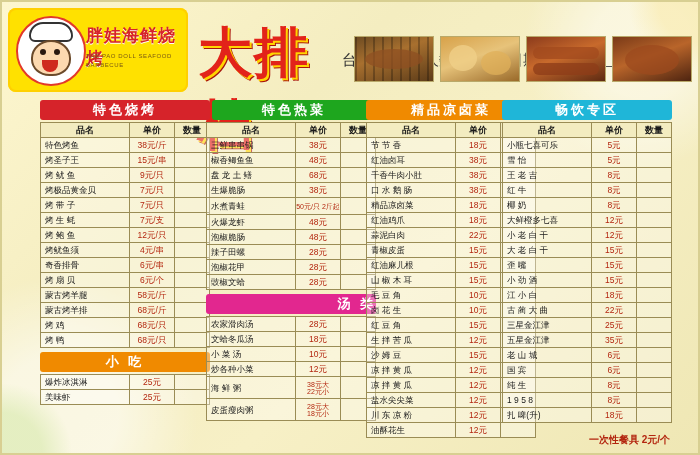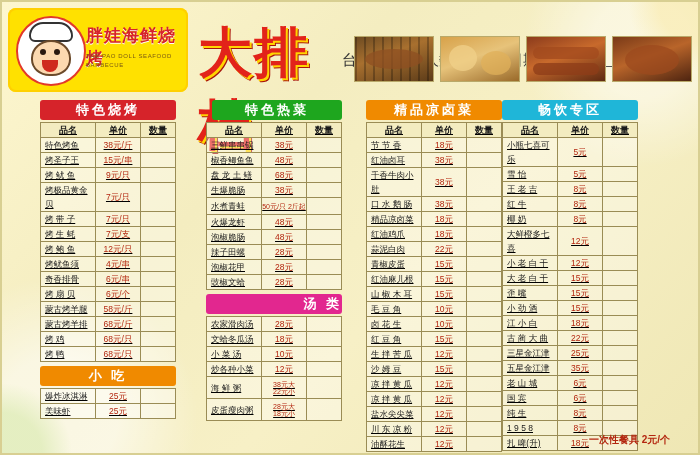--- a/index.html
+++ b/index.html
@@ -52,32 +52,32 @@
   .photos{position:absolute;left:352px;top:34px;width:340px;height:58px;}
   .photo{position:absolute;top:0;width:80px;height:46px;border:1px solid #b9a96a;box-sizing:border-box;overflow:hidden;}
   .p1{left:0;background:linear-gradient(160deg,#6d4b22 0%,#a8702f 40%,#5d3c19 100%);}
   .p2{left:86px;background:linear-gradient(160deg,#d8a24a 0%,#e7c37a 45%,#9a6a2a 100%);}
   .p3{left:172px;background:linear-gradient(160deg,#8c3b1c 0%,#c86a2c 45%,#5e2a12 100%);}
   .p4{left:258px;background:linear-gradient(160deg,#7a3a18 0%,#b9652a 45%,#4e2410 100%);}
   .grillines{position:absolute;left:0;top:0;width:80px;height:46px;
     background:repeating-linear-gradient(90deg,rgba(0,0,0,.25) 0 2px,rgba(255,255,255,0) 2px 9px);}
   .blob{position:absolute;border-radius:50%;opacity:.75;}
   
-  .col{position:absolute;top:98px;width:136px;}
+  .col{position:absolute;top:98px;width:170px;}
   .c1{left:38px;} .c2{left:204px;} .c3{left:364px;} .c4{left:500px;}
   .cap-bar{
     height:20px;border-radius:3px;color:#fff;font-size:13px;font-weight:bold;
     text-align:center;line-height:20px;letter-spacing:3px;
   }
   .cap-red{background:#d6232a;}
   .cap-green{background:#1ea61e;margin-left:6px;}
   .cap-orange{background:#f08a00;}
   .cap-blue{background:#1fb6d8;}
   .cap-pink{background:#e2278f;text-align:right;}
-  .tbl{width:100%;border-collapse:collapse;margin-top:2px;background:rgba(255,255,255,.35);text-decoration:underline;}
+  .tbl{width:100%;border-collapse:collapse;margin-top:2px;background:rgba(255,255,255,.35);}
   .tbl th,.tbl td{
     border:1px solid #9a8c55;font-size:8.5px;color:#1a1a1a;
     padding:0 2px;height:14px;line-height:14px;
   }
   .tbl th{background:#f3ecc0;font-weight:bold;font-size:9px;text-align:center;}
   .tbl td.n{text-align:left;padding-left:4px;}
   .tbl td.p{text-align:center;width:40px;color:#b3260f;}
   .tbl td.q{width:30px;}
   .tbl td.p2line{font-size:7px;line-height:7px;padding:1px 0;}
   .subcap{margin-top:4px;}

